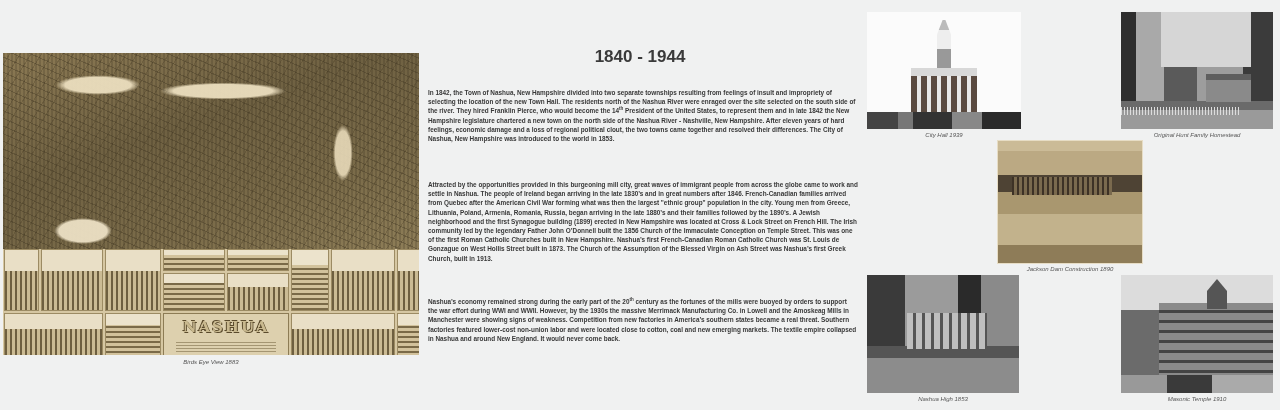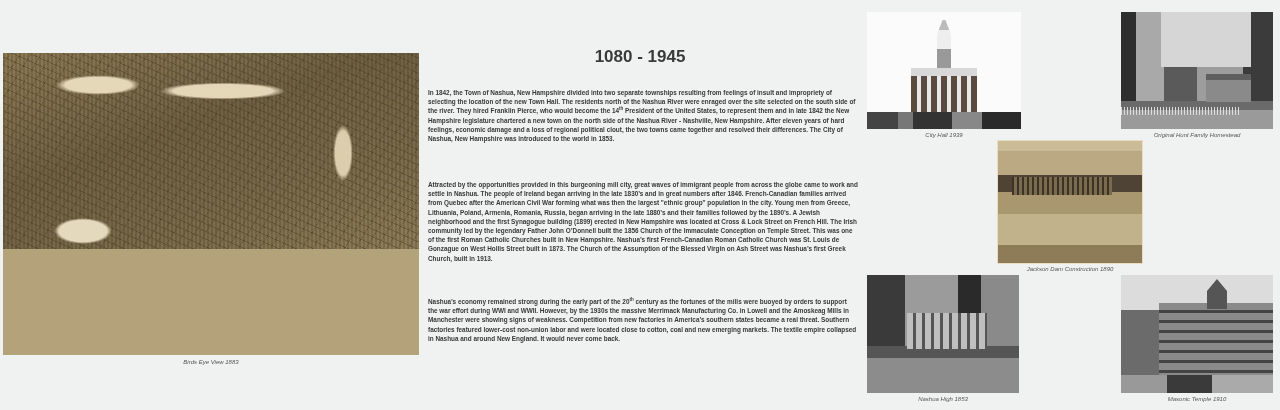--- a/index.html
+++ b/index.html
@@ -165,24 +165,44 @@
     #masonic-temple .street {
       position: absolute; left: 0; top: 100px; width: 152px; height: 18px;
       background: linear-gradient(90deg, #999 0 30%, #3a3a3a 30% 60%, #aaa 60%);
     }
   </style>
 </head>
 <body>
 
 <div class="panel" id="map">
   <div class="aerial"></div>
+  <div class="mills">
+    <div class="mill" style="grid-column:1;grid-row:1/3"></div>
+    <div class="mill" style="grid-column:2;grid-row:1/3"></div>
+    <div class="mill" style="grid-column:3;grid-row:1/3"></div>
+    <div class="mill tall" style="grid-column:4;grid-row:1"></div>
+    <div class="mill tall" style="grid-column:5;grid-row:1"></div>
+    <div class="mill tall" style="grid-column:4;grid-row:2"></div>
+    <div class="mill" style="grid-column:5;grid-row:2"></div>
+    <div class="mill tall" style="grid-column:6;grid-row:1/3"></div>
+    <div class="mill" style="grid-column:7;grid-row:1/3"></div>
+    <div class="mill" style="grid-column:8;grid-row:1/3"></div>
+    <div class="mill" style="grid-column:1/3;grid-row:3"></div>
+    <div class="mill tall" style="grid-column:3;grid-row:3"></div>
+    <div class="nashua-plate" style="grid-column:4/6;grid-row:3">
+      <span class="word">NASHUA</span>
+      <span class="lines"></span>
+    </div>
+    <div class="mill" style="grid-column:6/8;grid-row:3"></div>
+    <div class="mill tall" style="grid-column:8;grid-row:3"></div>
+  </div>
 </div>
 <div class="caption" style="left:3px;top:359px;width:416px;">Birds Eye View 1883</div>
 
-<div class="panel" id="title">1080 - 1945</div>
+<div class="panel" id="title">1840 - 1944</div>
 
 <p class="para" id="p1"><span>In 1842, the Town of Nashua, New Hampshire divided into two separate townships resulting from feelings of insult and impropriety of selecting the location of the new Town Hall.  The residents north of the Nashua River were enraged over the site selected on the south side of the river.  They hired Franklin Pierce, who would become the 14</span><sup>th</sup><span> President of the United States, to represent them and in late 1842 the New Hampshire legislature chartered a new town on the north side of the Nashua River - Nashville, New Hampshire.  After eleven years of hard feelings, economic damage and a loss of regional political clout, the two towns came together and resolved their differences.  The City of Nashua, New Hampshire was introduced to the world in 1853.</span></p>
 
 <p class="para" id="p2">Attracted by the opportunities provided in this burgeoning mill city, great waves of immigrant people from across the globe came to work and settle in Nashua.  The people of Ireland began arriving in the late 1830’s and in great numbers after 1846.  French-Canadian families arrived from Quebec after the American Civil War forming what was then the largest "ethnic group" population in the city.   Young men from Greece, Lithuania, Poland, Armenia, Romania, Russia, began arriving in the late 1880’s and their families followed by the 1890’s.  A Jewish neighborhood and the first Synagogue building (1899) erected in New Hampshire was located at Cross &amp; Lock Street on French Hill.  The Irish community led by the legendary Father John O’Donnell built the 1856 Church of the Immaculate Conception on Temple Street.  This was one of the first Roman Catholic Churches built in New Hampshire.  Nashua’s first French-Canadian Roman Catholic Church was St. Louis de Gonzague on West Hollis Street built in 1873.  The Church of the Assumption of the Blessed Virgin on Ash Street was Nashua’s first Greek Church, built in 1913.</p>
 
 <p class="para" id="p3"><span>Nashua’s economy remained strong during the early part of the 20</span><sup>th</sup><span> century as the fortunes of the mills were buoyed by orders to support the war effort during WWI and WWII.  However, by the 1930s the massive Merrimack Manufacturing Co. in Lowell and the Amoskeag Mills in Manchester were showing signs of weakness.  Competition from new factories in America’s southern states became a real threat.  Southern factories featured lower-cost non-union labor and were located close to cotton, coal and new emerging markets.  The textile empire collapsed in Nashua and around New England.  It would never come back.</span></p>
 
 <div class="photo" id="city-hall">
   <div class="tower"></div>
   <div class="body"></div>

